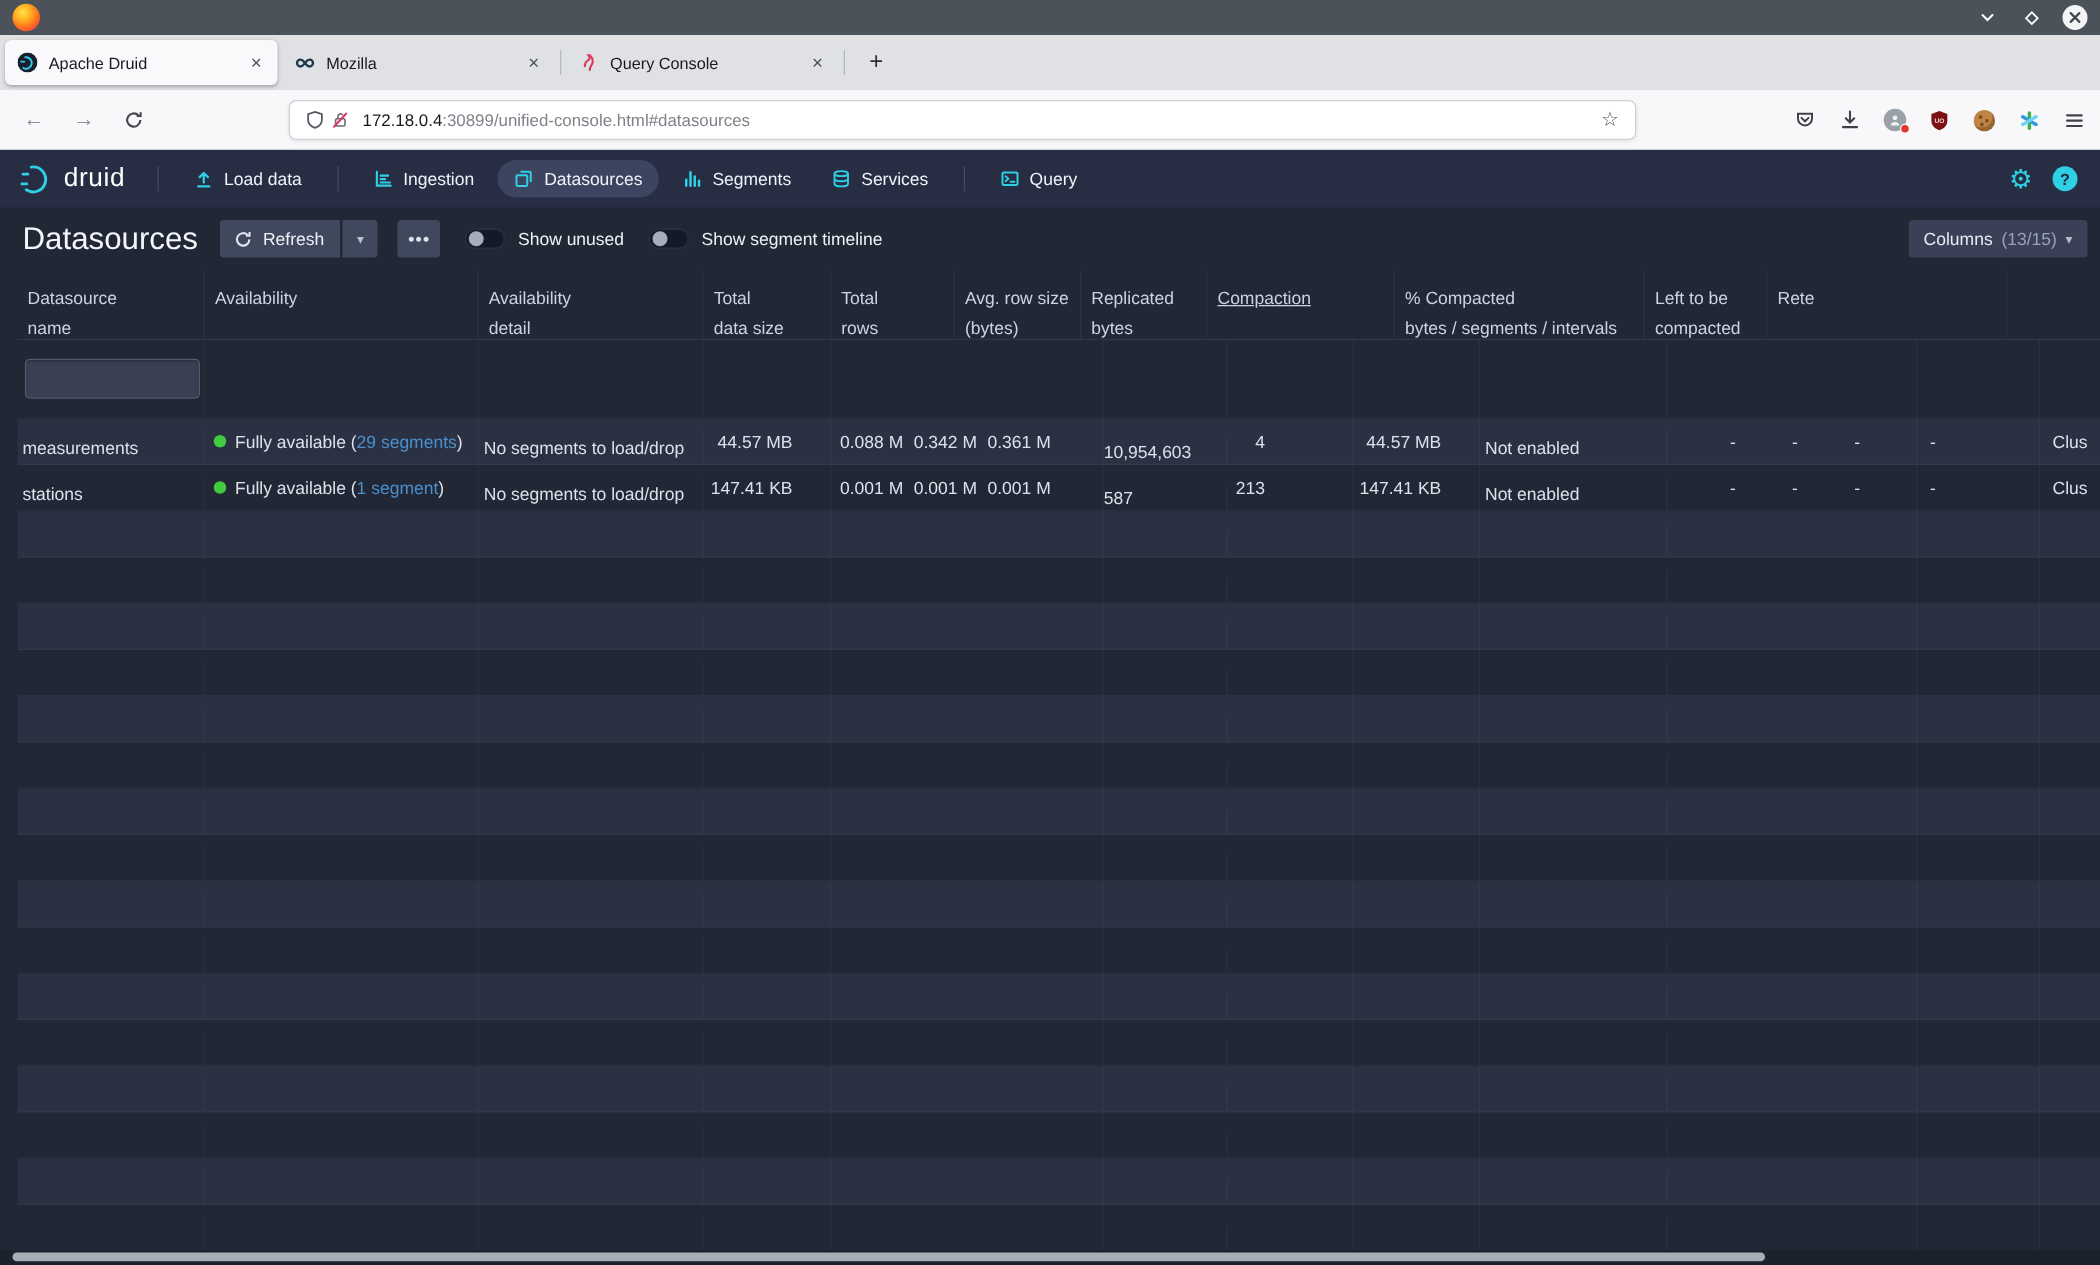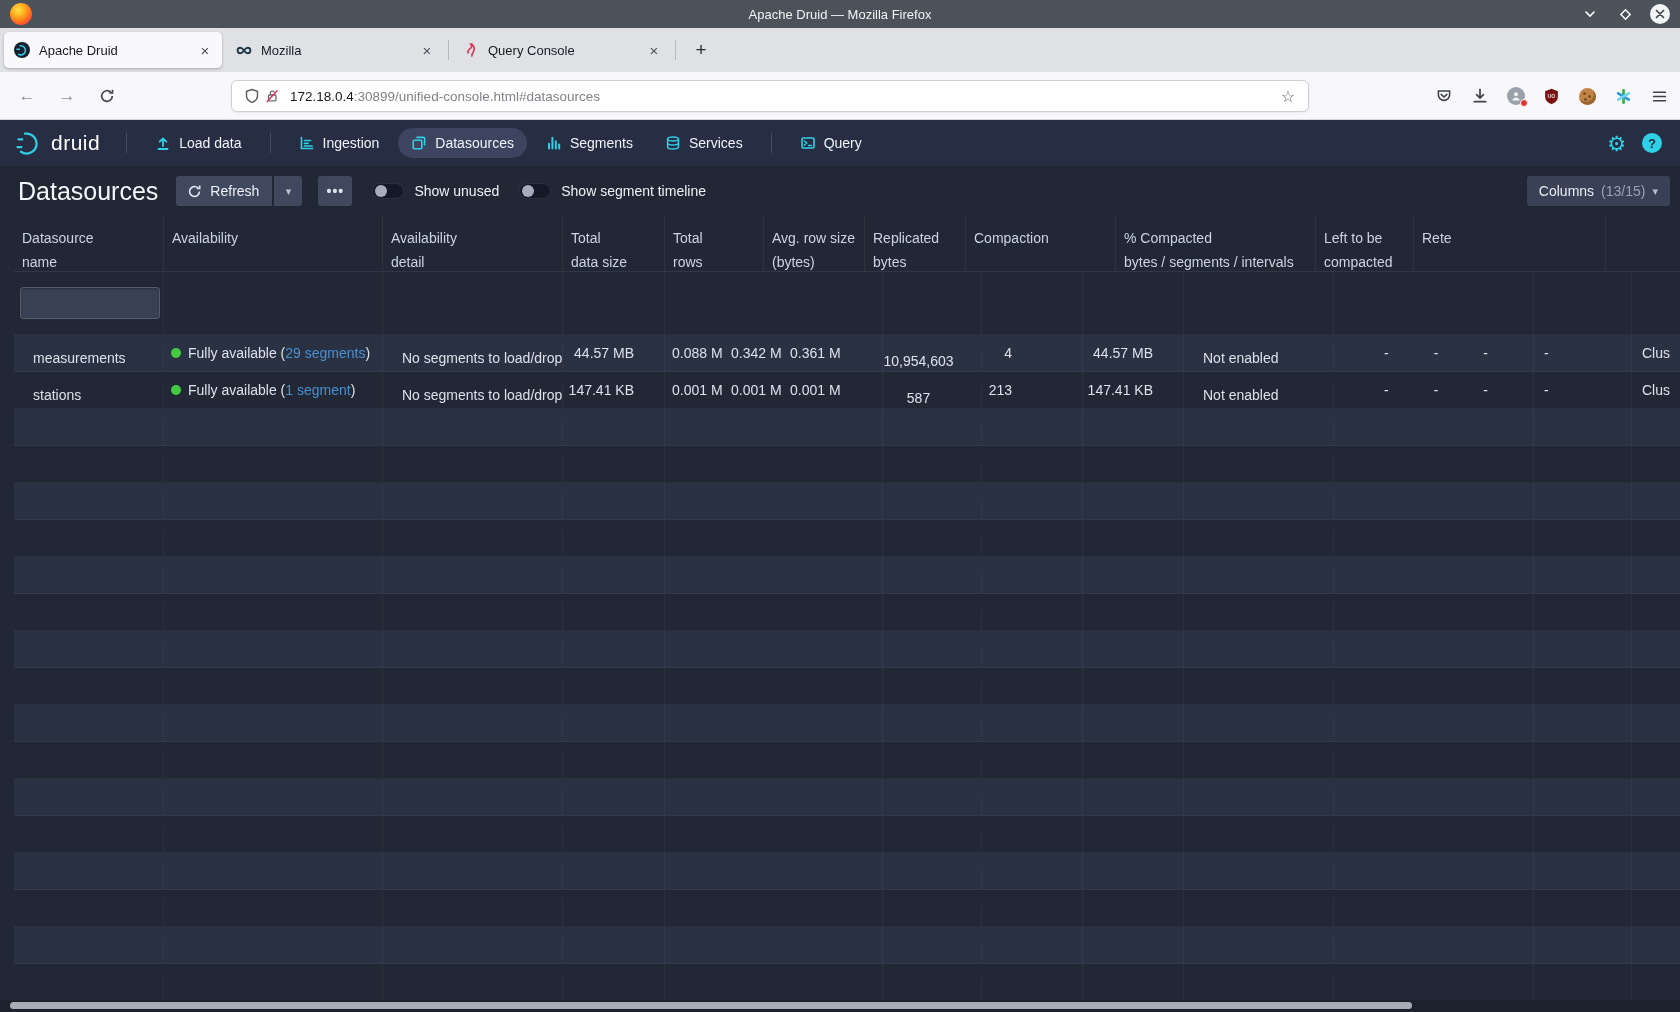--- a/index.html
+++ b/index.html
@@ -95,43 +95,42 @@
   .tablewrap { position:absolute; top:216px; left:0; right:0; bottom:0; overflow:hidden; }
   .tgrid { margin-left:14px; width:1810px; }
   .thead { display:flex; height:56px; border-bottom:1px solid rgba(255,255,255,.07); }
   .hcell { padding:10px 8px 0; font-size:14px; line-height:24px; color:#ccd3e2;
            white-space:pre-line; border-right:1px solid rgba(255,255,255,.05); overflow:hidden; }
   .trow { display:flex; height:37px; border-bottom:1px solid rgba(255,255,255,.045); }
   .trow.filter { height:63px; }
   .trow.lite { background:#2a3142; }
   .tcell { display:flex; align-items:center; font-size:14px; color:#dce1ec;
            border-right:1px solid rgba(255,255,255,.045); overflow:hidden; white-space:nowrap; }
-  .c-l7 { padding-left:7px; } .c-l8 { padding-left:19px;margin-top:10px; } .c-l10 { padding-left:10px; }
-  .c-r27 { justify-content:center; padding-right:27px;margin-top:16px; }
+  .c-l7 { padding-left:7px; } .c-l8 { padding-left:4px;margin-top:10px; } .c-l10 { padding-left:10px; }
+  .c-r27 { justify-content:flex-start; padding-right:27px;margin-top:16px; }
   .c-r30 { justify-content:flex-end; padding-right:30px; }
   .c-r70 { justify-content:flex-end; padding-right:70px; }
   .c-seg { padding-left:7px; } .c-seg span { display:inline-block; width:59px; }
   .c-dash { padding-left:50px; } .c-dash span { display:inline-block; width:62px; }
   .filter-input { width:140px; height:32px; margin-left:6px; background:#394053;
                   border:1px solid rgba(255,255,255,.15); border-radius:4px; color:#e7ebf3;
                   padding:0 9px; font-size:13px; box-shadow:inset 0 1px 2px rgba(0,0,0,.3); outline:none; }
   .dot { width:10px; height:10px; border-radius:50%; background:#42ca41; margin-right:7px; flex:none; }
   .linky { color:#4a90cf; text-decoration:none; }
 
   
   .hscroll { position:absolute; left:0; bottom:0; width:1680px; height:12px; background:#1c212e; }
   .hthumb { position:absolute; left:10px; top:2px; width:1402px; height:7px; background:#a9aeb6;
             border-radius:4px; }
 </style>
 </head>
 <body>
 
 <div class="titlebar">
   <div class="ff-logo"></div>
-  <div class="win-title">Apache Druid — Mozilla Firefox</div>
   <div class="win-controls">
     <div class="win-btn">
       <svg width="14" height="14" viewBox="0 0 14 14">
           <path d="M3 5l4 4 4-4" stroke="#fff" stroke-width="1.6" fill="none" stroke-linecap="round"></path>
         </svg>
     </div>
     <div class="win-btn">
       <svg width="15" height="15" viewBox="0 0 15 15">
           <rect x="4.2" y="4.2" width="6.6" height="6.6" transform="rotate(45 7.5 7.5)" stroke="#fff" stroke-width="1.4" fill="none"></rect>
         </svg>
@@ -357,21 +356,21 @@
         <div class="hcell" style="width: 180px;">Availability
 detail</div>
         <div class="hcell" style="width: 102px;">Total
 data size</div>
         <div class="hcell" style="width: 99px;">Total
 rows</div>
         <div class="hcell" style="width: 101px;">Avg. row size
 (bytes)</div>
         <div class="hcell" style="width: 101px;">Replicated
 bytes</div>
-        <div class="hcell" style="width: 150px;">Compaction</div>
+        <div class="hcell" style="width: 150px; text-decoration: underline;">Compaction</div>
         <div class="hcell" style="width: 200px;">% Compacted
 bytes / segments / intervals</div>
         <div class="hcell" style="width: 98px;">Left to be
 compacted</div>
         <div class="hcell" style="width: 192px;">Rete</div>
       </div>
       <div class="trow filter">
         <div class="tcell" style="width: 150px;">
           <input class="filter-input" style="">
         </div>

